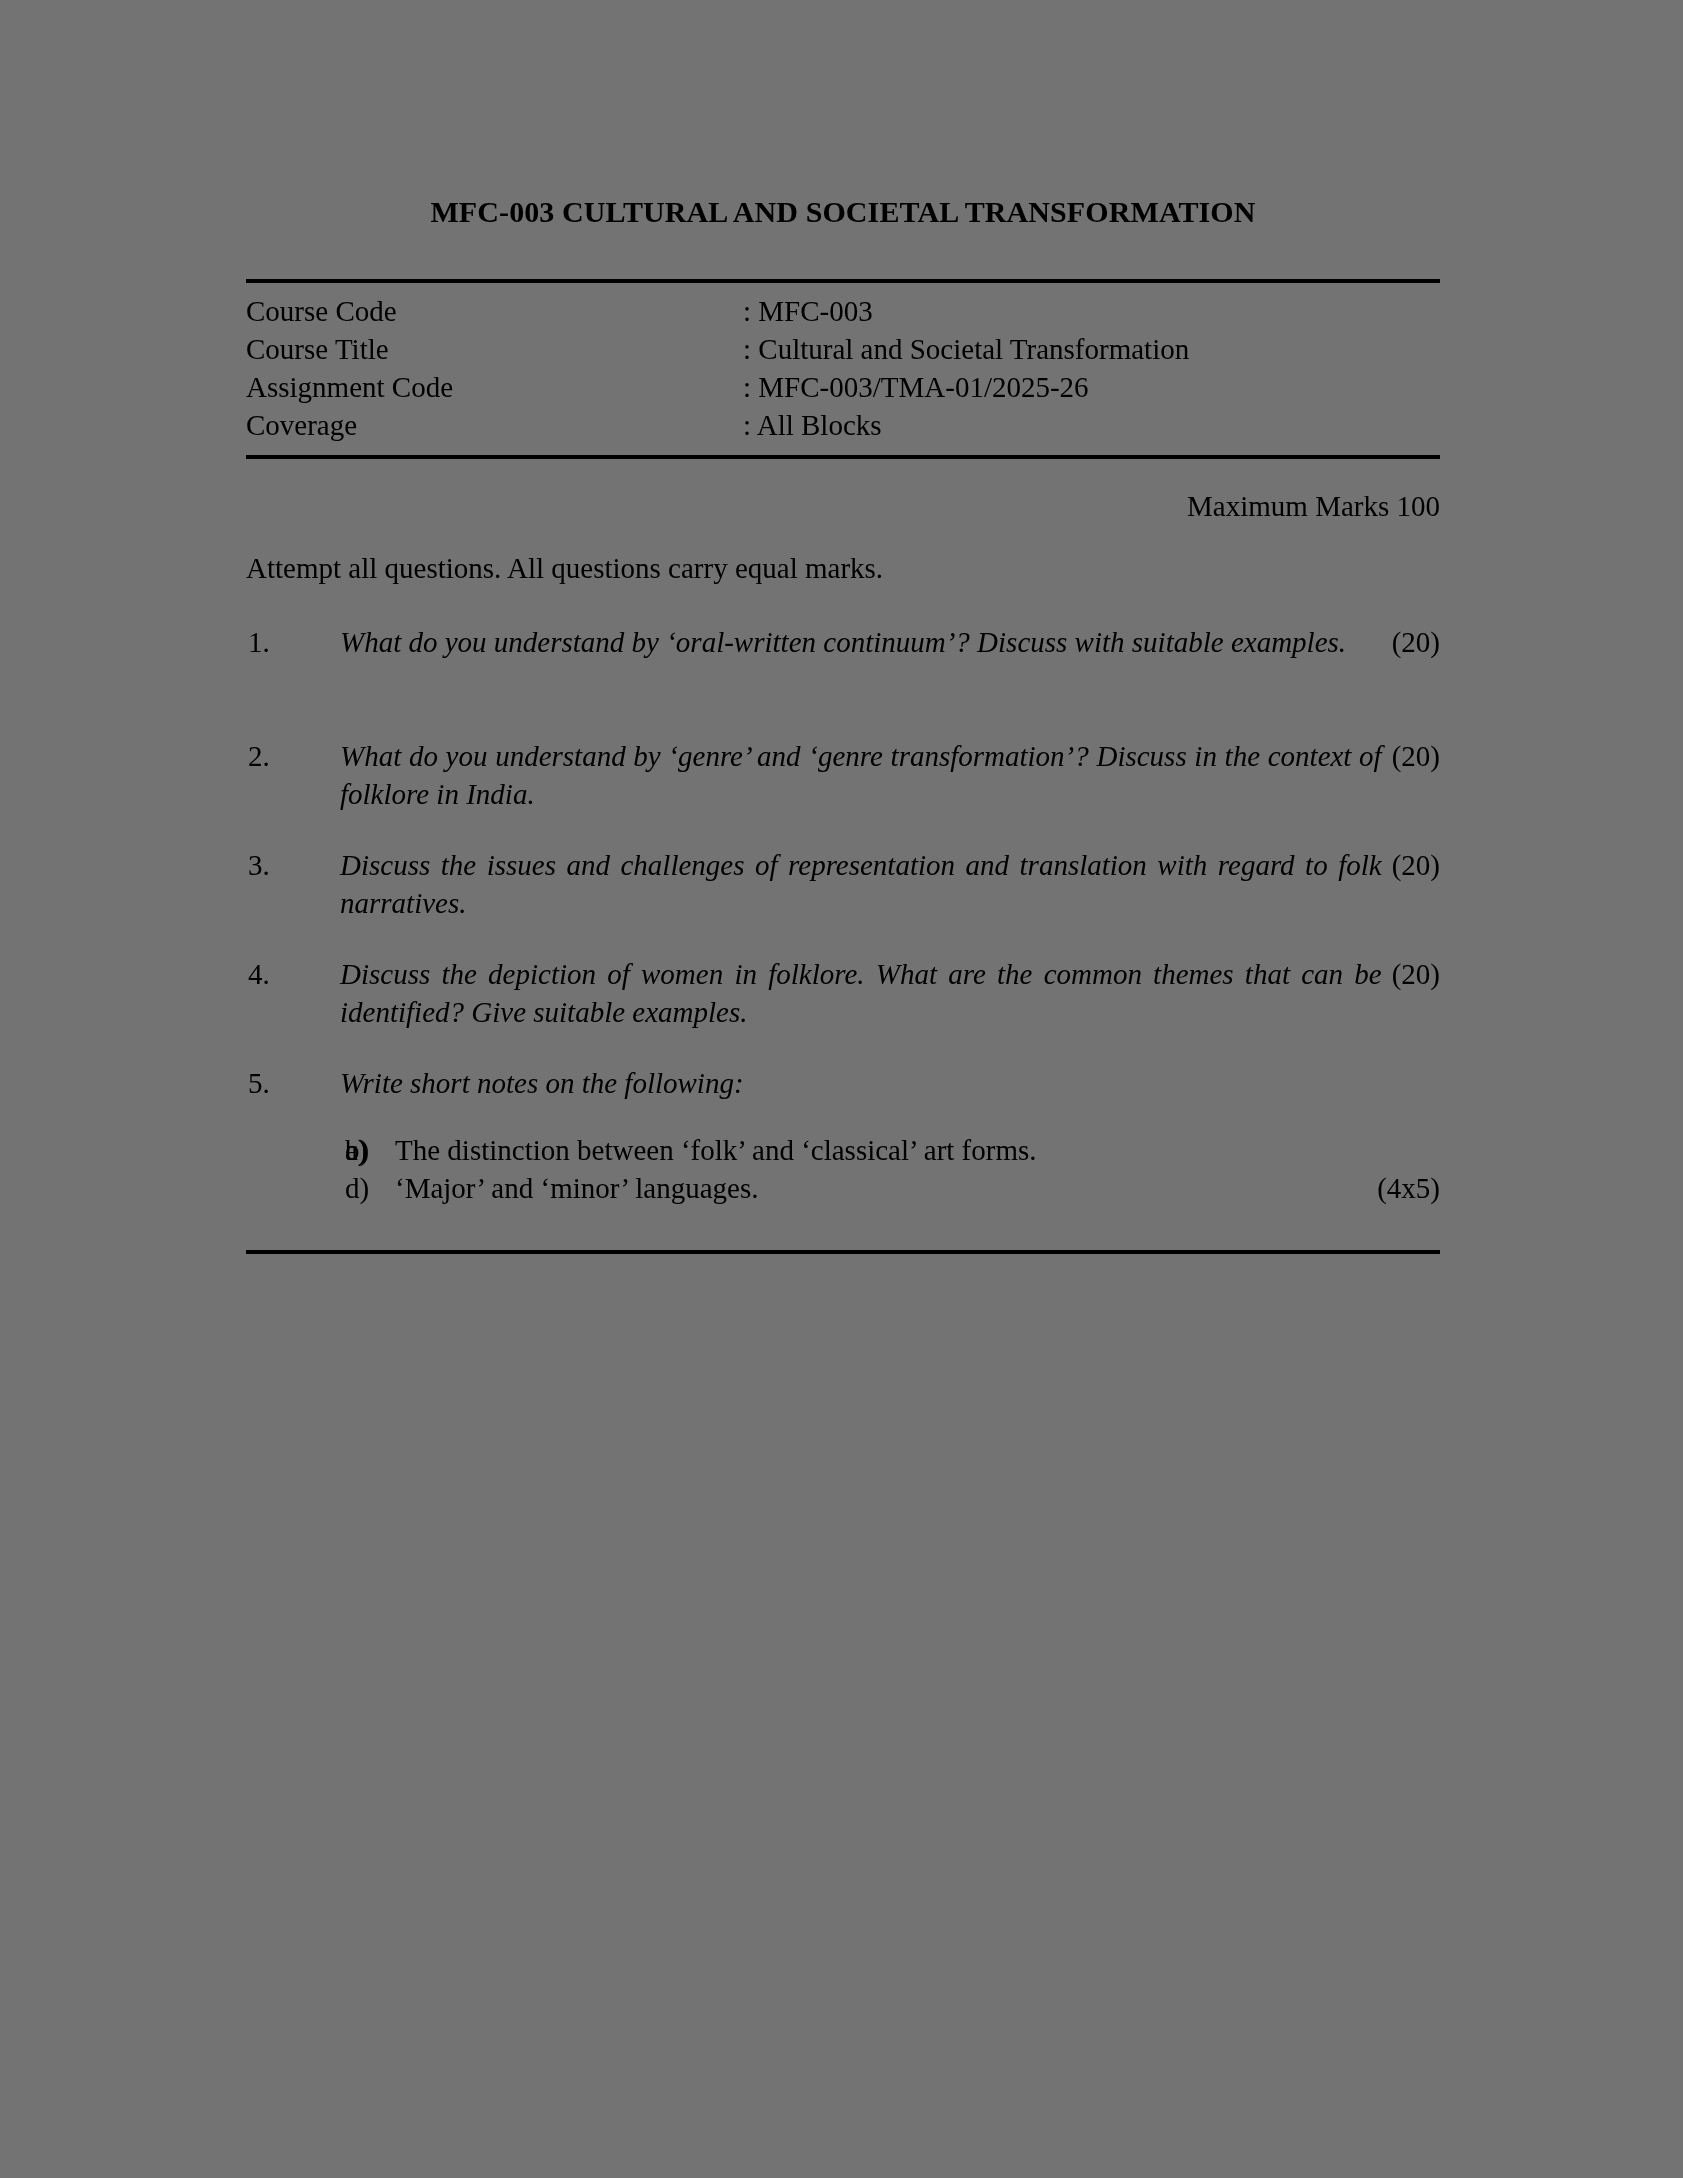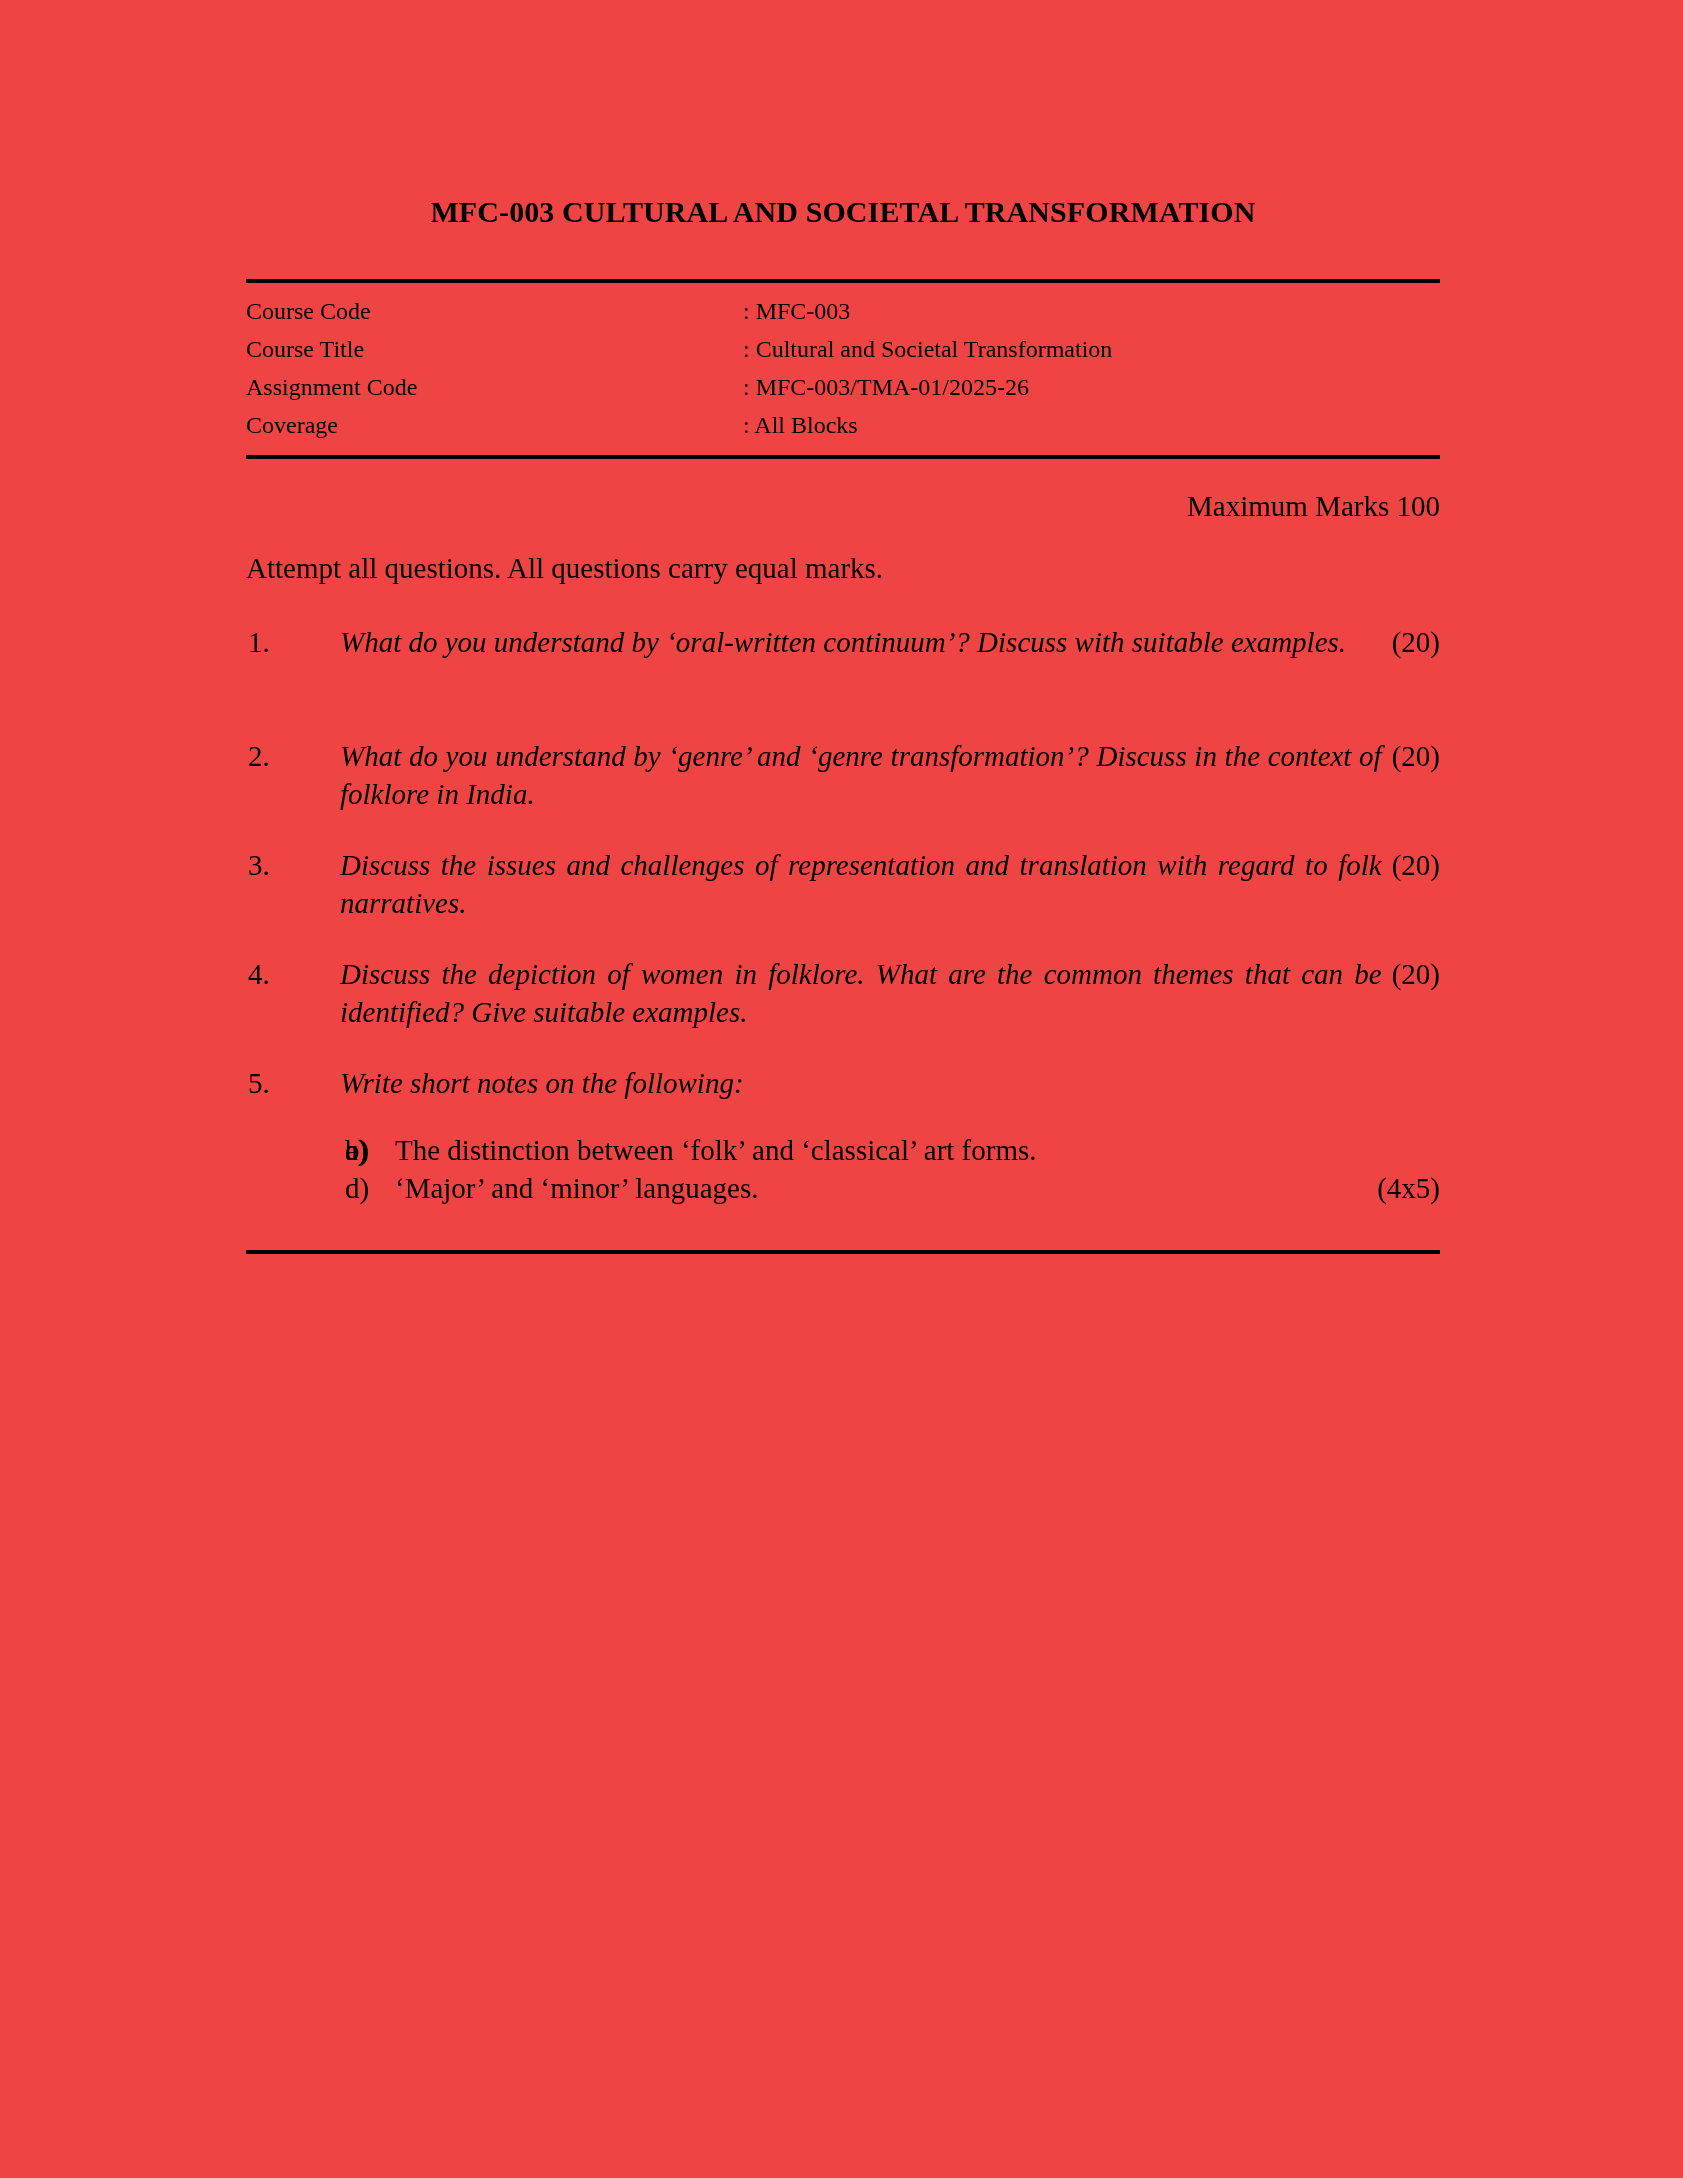--- a/index.html
+++ b/index.html
@@ -14,21 +14,21 @@
     font-family: "Liberation Serif", "DejaVu Serif", serif;
     color: #000000;
     overflow: hidden;
   }
 
   .page {
     position: absolute;
     left: 0; top: 0;
     width: 1683px;
     height: 2178px;
-    background: #ef4444;
+    background: #737373;
   }
 
   
   .content {
     position: absolute;
     left: 246px;
     top: 0;
     width: 1194px;
   }
 
@@ -63,21 +63,21 @@
   .rule-mid   { margin-top: 11px; }
   .rule-bottom{ margin-top: 43px; }
 
   
   .info-table {
     width: 1194px;
     border-collapse: collapse;
     margin-top: 9px;
   }
   .info-table td {
-    font-size: 24px;
+    font-size: 29px;
     line-height: 38px;
     padding: 0;
     vertical-align: top;
     white-space: nowrap;
   }
   .info-label { width: 497px; }
   .info-value { width: 697px; }
 
   
   .max-marks {

